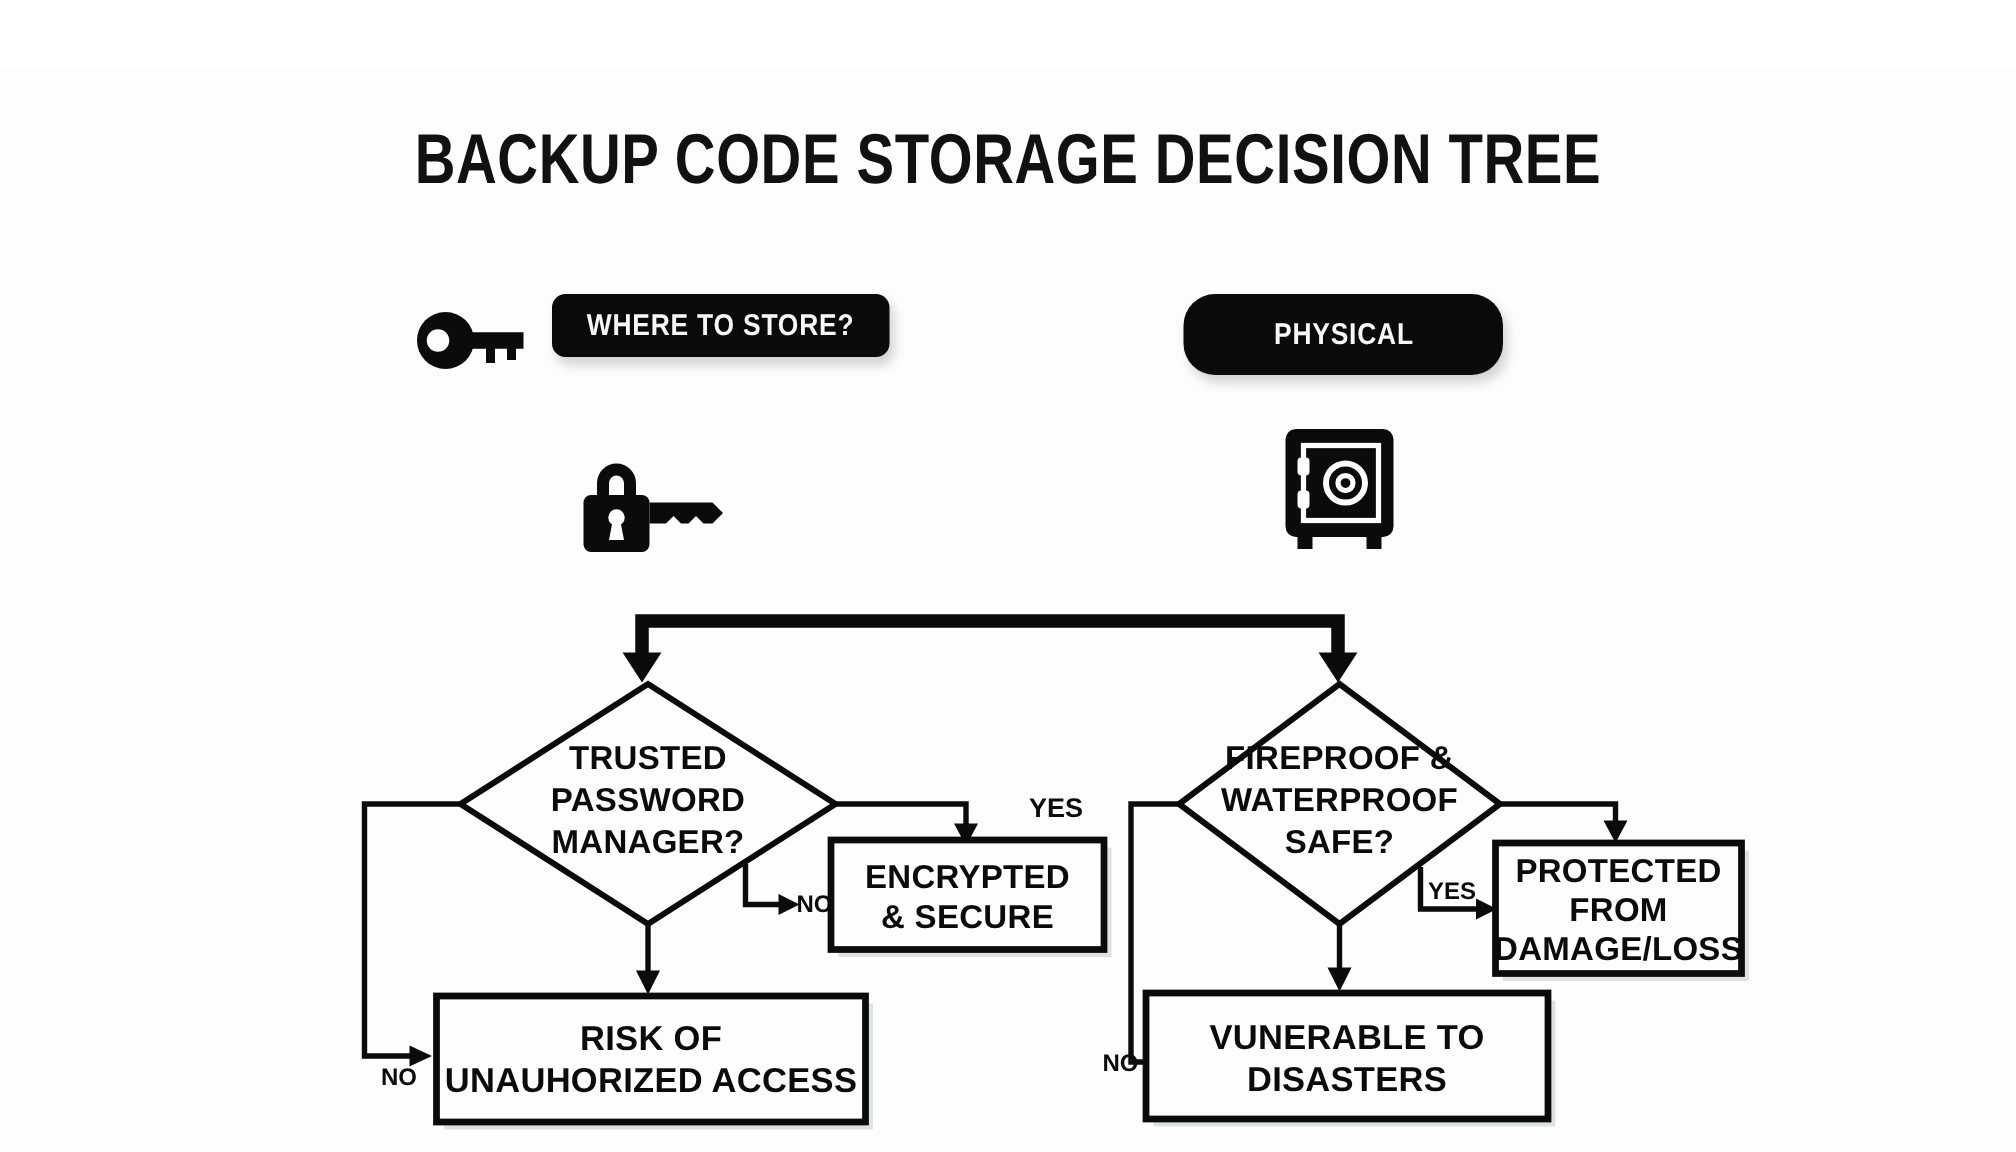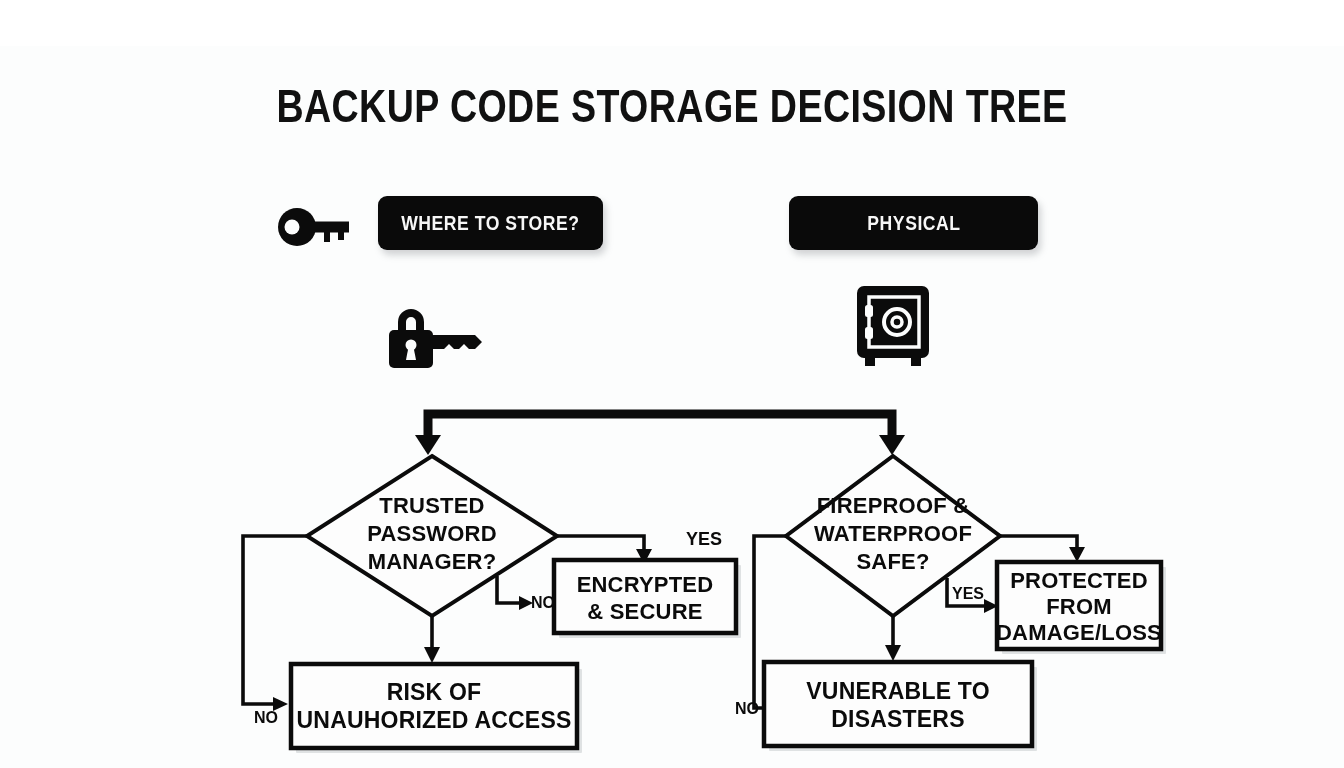--- a/index.html
+++ b/index.html
@@ -48,22 +48,22 @@
   }
   .pill-label {
     color: #f7f7f7;
     font-family: "Liberation Sans", sans-serif;
     font-weight: bold;
     font-size: 20px;
     letter-spacing: 0.6px;
     transform: scaleX(0.88);
     white-space: nowrap;
   }
-  #pill-where  { left: 378px; top: 150px; width: 225px; height: 54px; }
-  #pill-physical { left: 789px; top: 150px; width: 249px; height: 54px; }
+  #pill-where  { left: 368px; top: 150px; width: 225px; height: 42px; }
+  #pill-physical { left: 789px; top: 150px; width: 213px; height: 54px; border-radius: 21px; }
   #pill-digital {
     left: 421px; top: 245px; width: 118px; height: 46px;
     border-radius: 7px;
     box-shadow: 2px 4px 6px rgba(120,125,130,0.3);
   }
   #pill-digital .pill-label { font-size: 19px; }
 
   
   .icon-holder {
     position: absolute;

